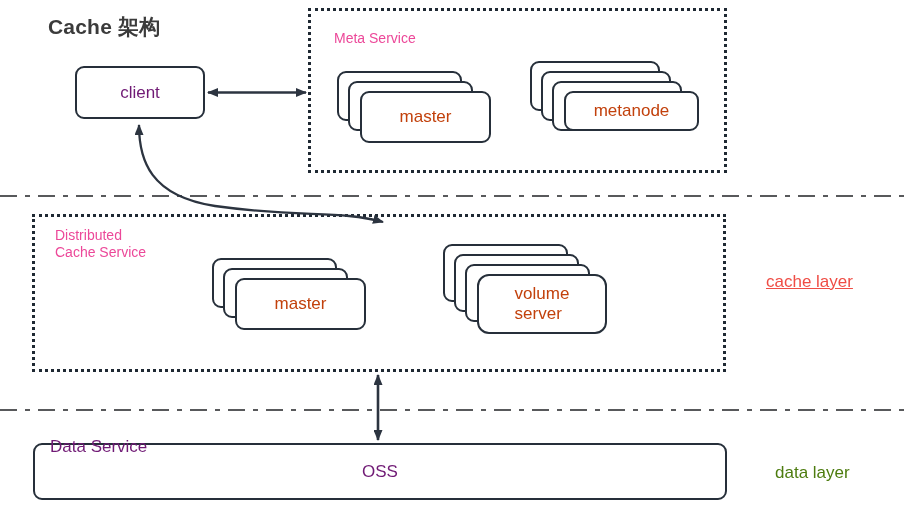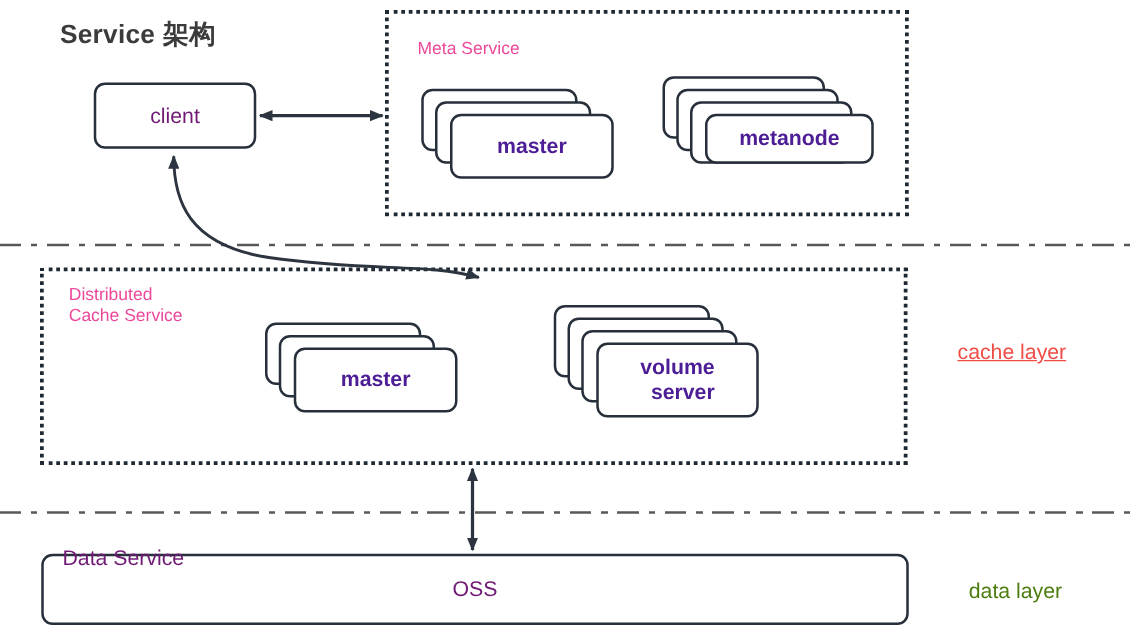--- a/index.html
+++ b/index.html
@@ -77,25 +77,24 @@
     border-radius: 9px;
   }
   .stack .card.front {
     display: flex;
     align-items: center;
     justify-content: center;
     z-index: 9;
   }
   .stack .card-label {
     font-size: 17px;
-    color: #4c1d95;
-    text-align: right;
+    color: #c2410c;
+    text-align: left;
     line-height: 1.18;
     white-space: pre-line;
-    font-weight: bold;
   }
 
   
   .plain-box {
     position: absolute;
     box-sizing: border-box;
     background: #ffffff;
     border: 2.6px solid #262f3a;
     border-radius: 9px;
   }
@@ -122,21 +121,21 @@
     height: 510px;
     pointer-events: none;
     overflow: visible;
   }
 </style>
 </head>
 <body>
 
 <div id="canvas">
 
-  <div class="diagram-title">Service 架构</div>
+  <div class="diagram-title">Cache 架构</div>
 
   <div class="layer-divider dd" style="top:195px;"></div>
   <div class="layer-divider dd" style="top:409px;"></div>
 
   <div class="plain-box" style="left:75px; top:66px; width:130px; height:53px;"></div>
   <div class="box-text" style="left:75px; top:66px; width:130px; height:53px; display:flex; align-items:center; justify-content:center;">client</div>
 
   <div class="group-panel" style="left:308px; top:8px; width:419px; height:165px;"></div>
   <div class="group-label" style="left:334px; top:30px;">Meta Service</div>
 
@@ -166,21 +165,21 @@
     <div class="card" style="left:11px; top:10px; width:125px; height:50px;"></div>
     <div class="card front" style="left:23px; top:20px; width:131px; height:52px;">
       <span class="card-label">master</span>
     </div>
   </div>
 
   <div class="stack" style="left:443px; top:244px; width:185px; height:100px;">
     <div class="card" style="left:0px;  top:0px;  width:125px; height:58px;"></div>
     <div class="card" style="left:11px; top:10px; width:125px; height:58px;"></div>
     <div class="card" style="left:22px; top:20px; width:125px; height:58px;"></div>
-    <div class="card front" style="left:34px; top:30px; width:130px; height:60px;">
+    <div class="card front" style="left:34px; top:30px; width:130px; height:60px;border-radius:12px;">
       <span class="card-label">volume
 server</span>
     </div>
   </div>
 
   <div class="plain-box" style="left:33px; top:443px; width:694px; height:57px;"></div>
   <div class="box-text" style="left:50px; top:418px; height:57px; display:flex; align-items:center;">Data Service</div>
   <div class="box-text" style="left:33px; top:443px; width:694px; height:57px; display:flex; align-items:center; justify-content:center;">OSS</div>
 
   <div class="layer-tag" style="left:766px; top:272px; color:#ef4d45;text-decoration:underline;">cache layer</div>

